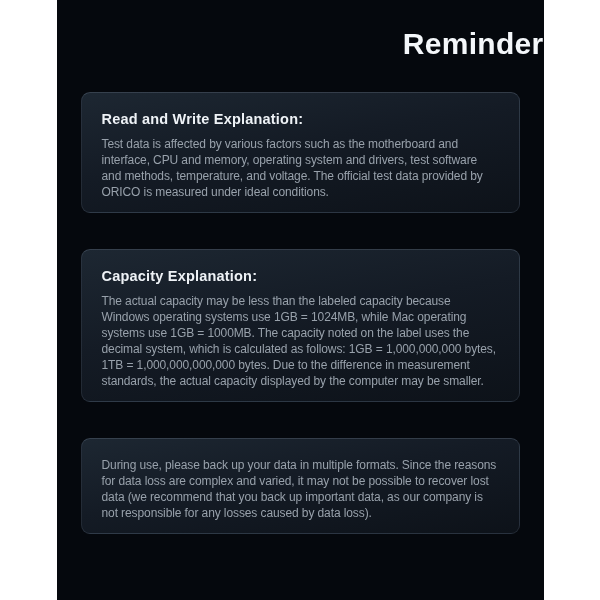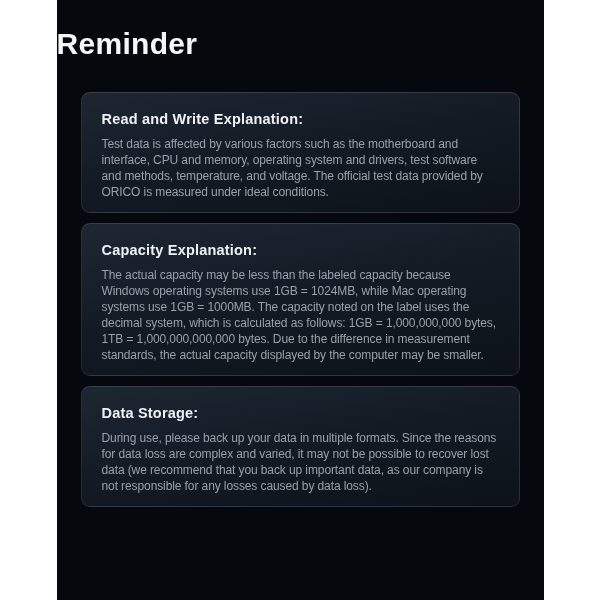--- a/index.html
+++ b/index.html
@@ -14,33 +14,33 @@
   .canvas {
     width: 487px;
     height: 600px;
     margin: 0 auto;
     background: #05080d;
     box-sizing: border-box;
     padding-top: 27px;
   }
   .page-title {
     margin: 0;
-    text-align: left;
+    text-align: right;
     color: #f4f7fa;
     font-size: 30px;
     font-weight: 700;
     letter-spacing: 0.3px;
     line-height: 34px;
   }
   .cards {
     margin-top: 31px;
     padding: 0 24px;
     display: flex;
     flex-direction: column;
-    gap: 10px;
+    gap: 36px;
   }
   .card {
     box-sizing: border-box;
     border-radius: 9px;
     border: 1px solid rgba(150, 170, 195, 0.16);
     border-top-color: rgba(170, 190, 215, 0.24);
     background: linear-gradient(170deg, #1d2732 0%, #141b25 45%, #0d1219 100%);
     padding: 18px 20px 12px 20px;
   }
   .card-heading {
@@ -72,18 +72,17 @@
       <h2 class="card-heading">Read and Write Explanation:</h2>
       <p class="card-body">Test data is affected by various factors such as the motherboard and interface, CPU and memory, operating system and drivers, test software and methods, temperature, and voltage. The official test data provided by ORICO is measured under ideal conditions.</p>
     </section>
 
     <section class="card">
       <h2 class="card-heading">Capacity Explanation:</h2>
       <p class="card-body">The actual capacity may be less than the labeled capacity because Windows operating systems use 1GB = 1024MB, while Mac operating systems use 1GB = 1000MB. The capacity noted on the label uses the decimal system, which is calculated as follows: 1GB = 1,000,000,000 bytes, 1TB = 1,000,000,000,000 bytes. Due to the difference in measurement standards, the actual capacity displayed by the computer may be smaller.</p>
     </section>
 
     <section class="card">
-      <h2 class="card-heading">Data Storage:</h2>
       <p class="card-body">During use, please back up your data in multiple formats. Since the reasons for data loss are complex and varied, it may not be possible to recover lost data (we recommend that you back up important data, as our company is not responsible for any losses caused by data loss).</p>
     </section>
 
   </div>
 </div>
 
 </body></html>

